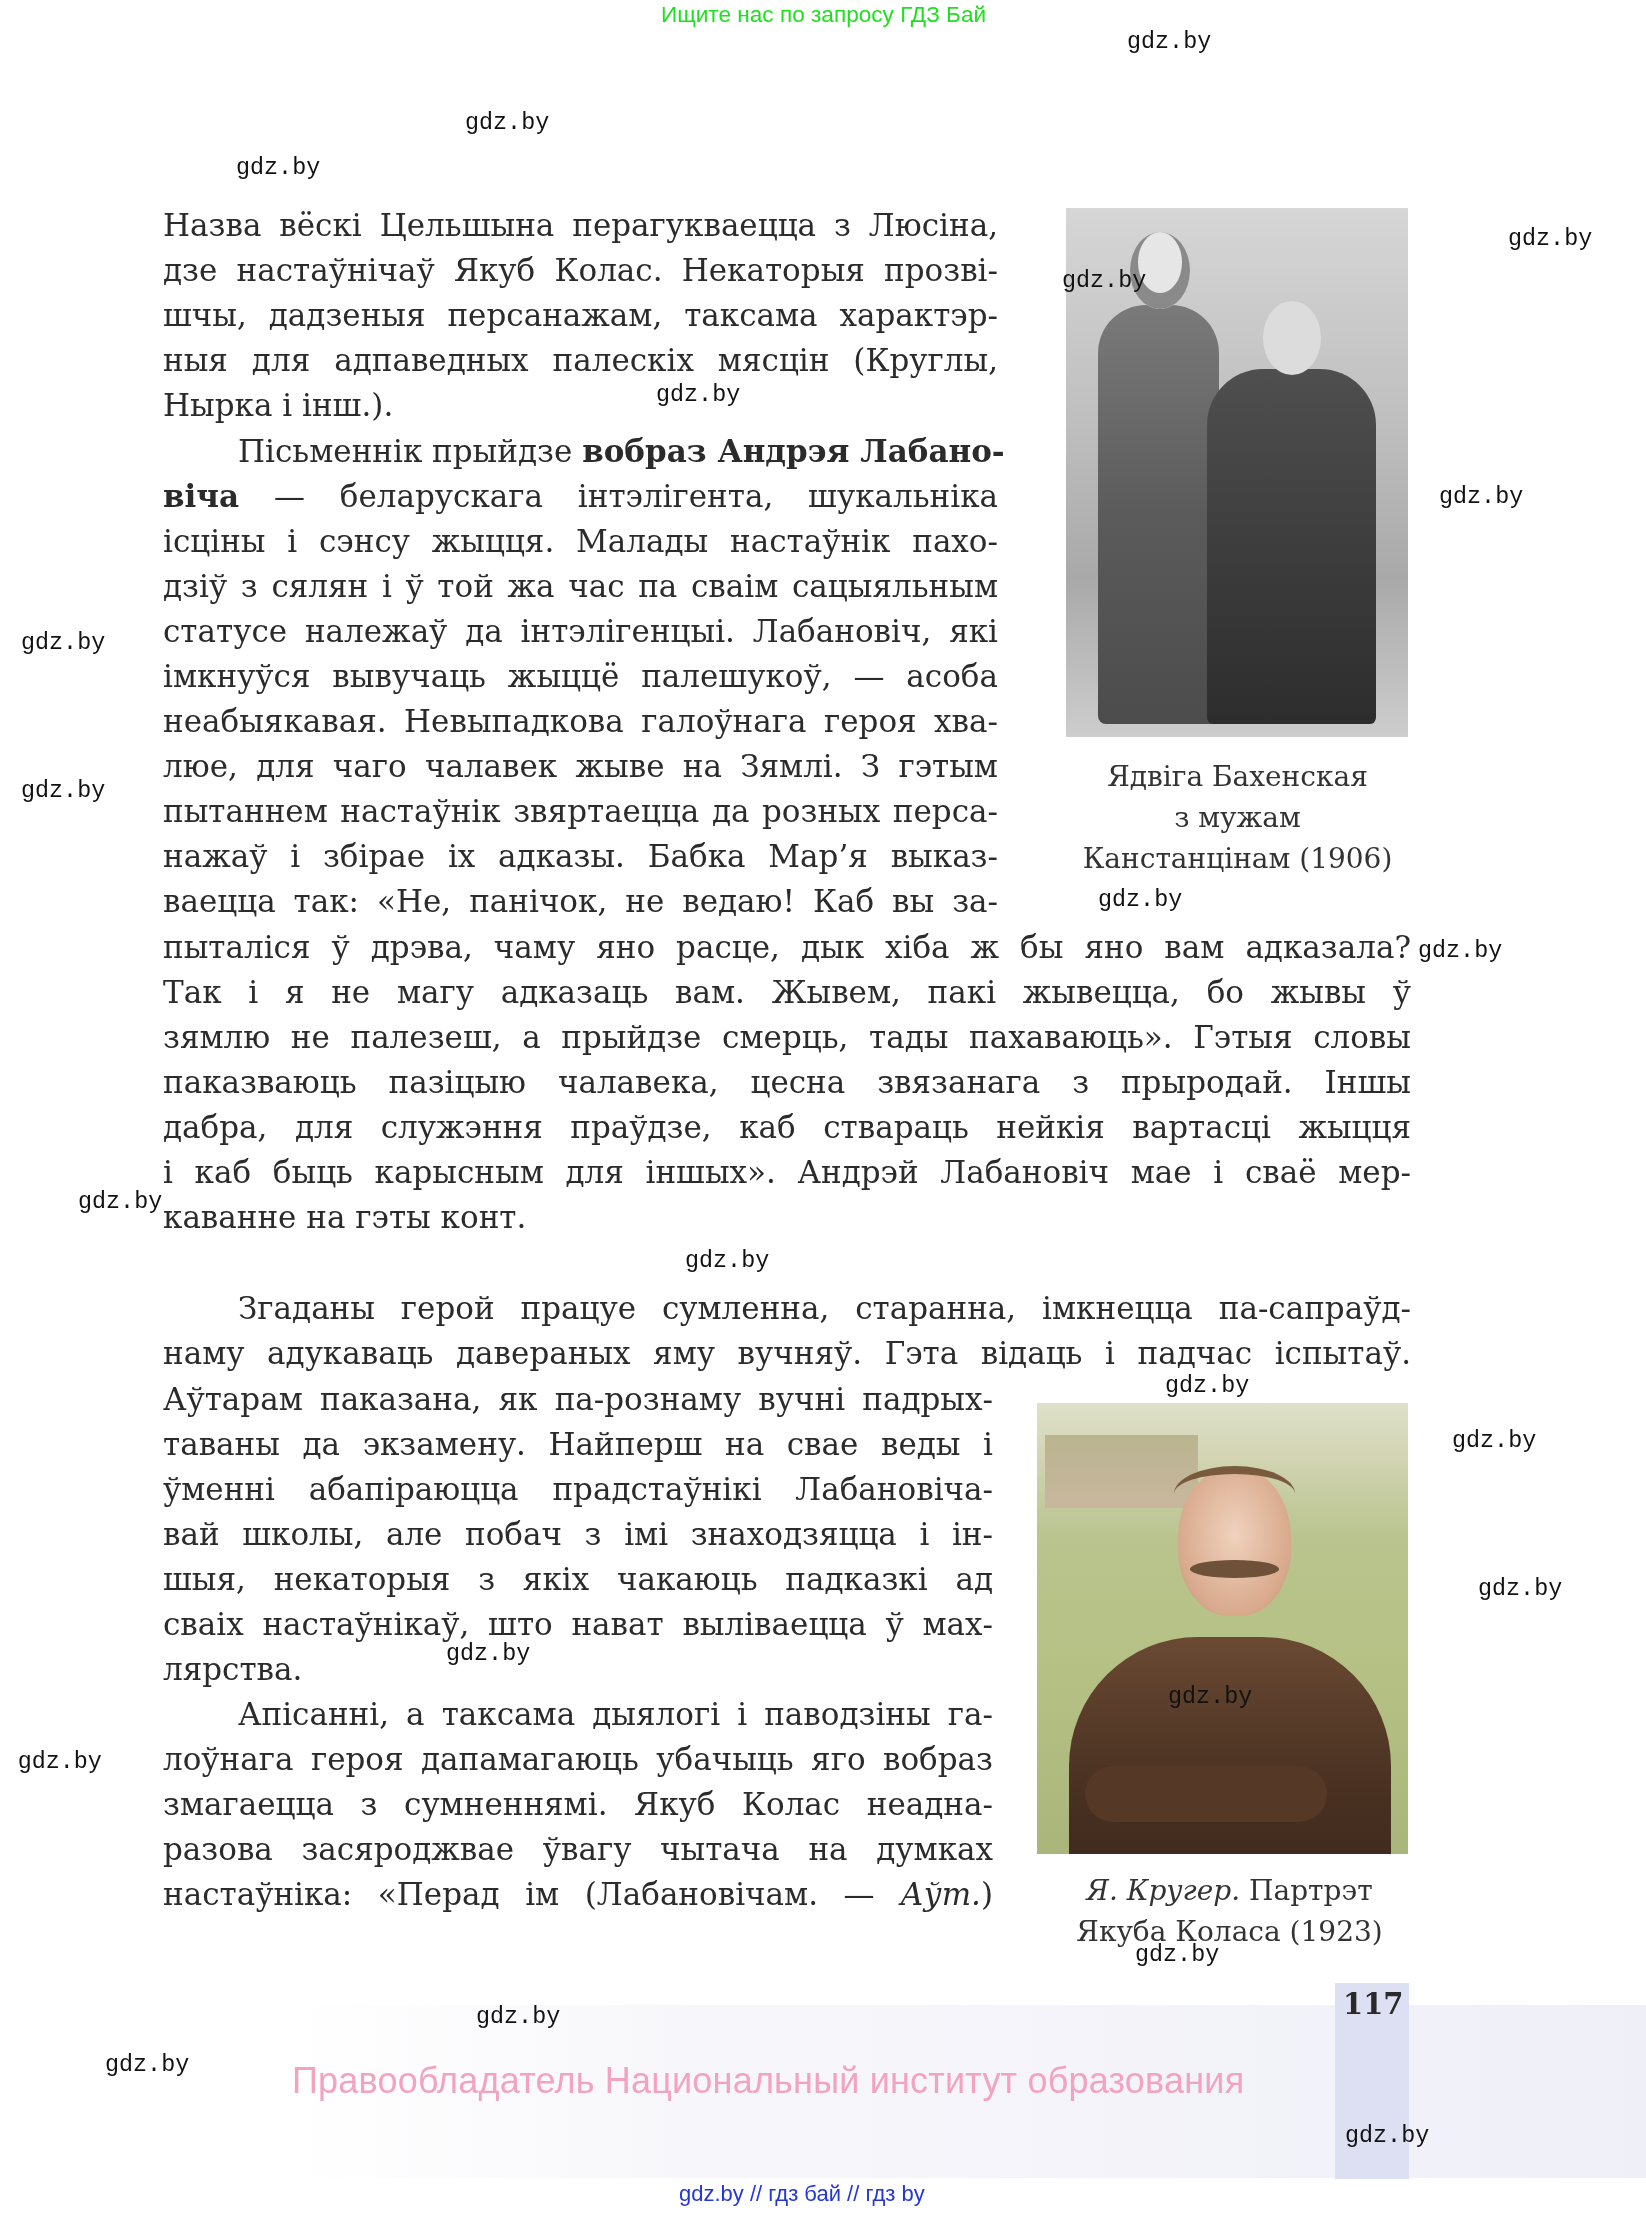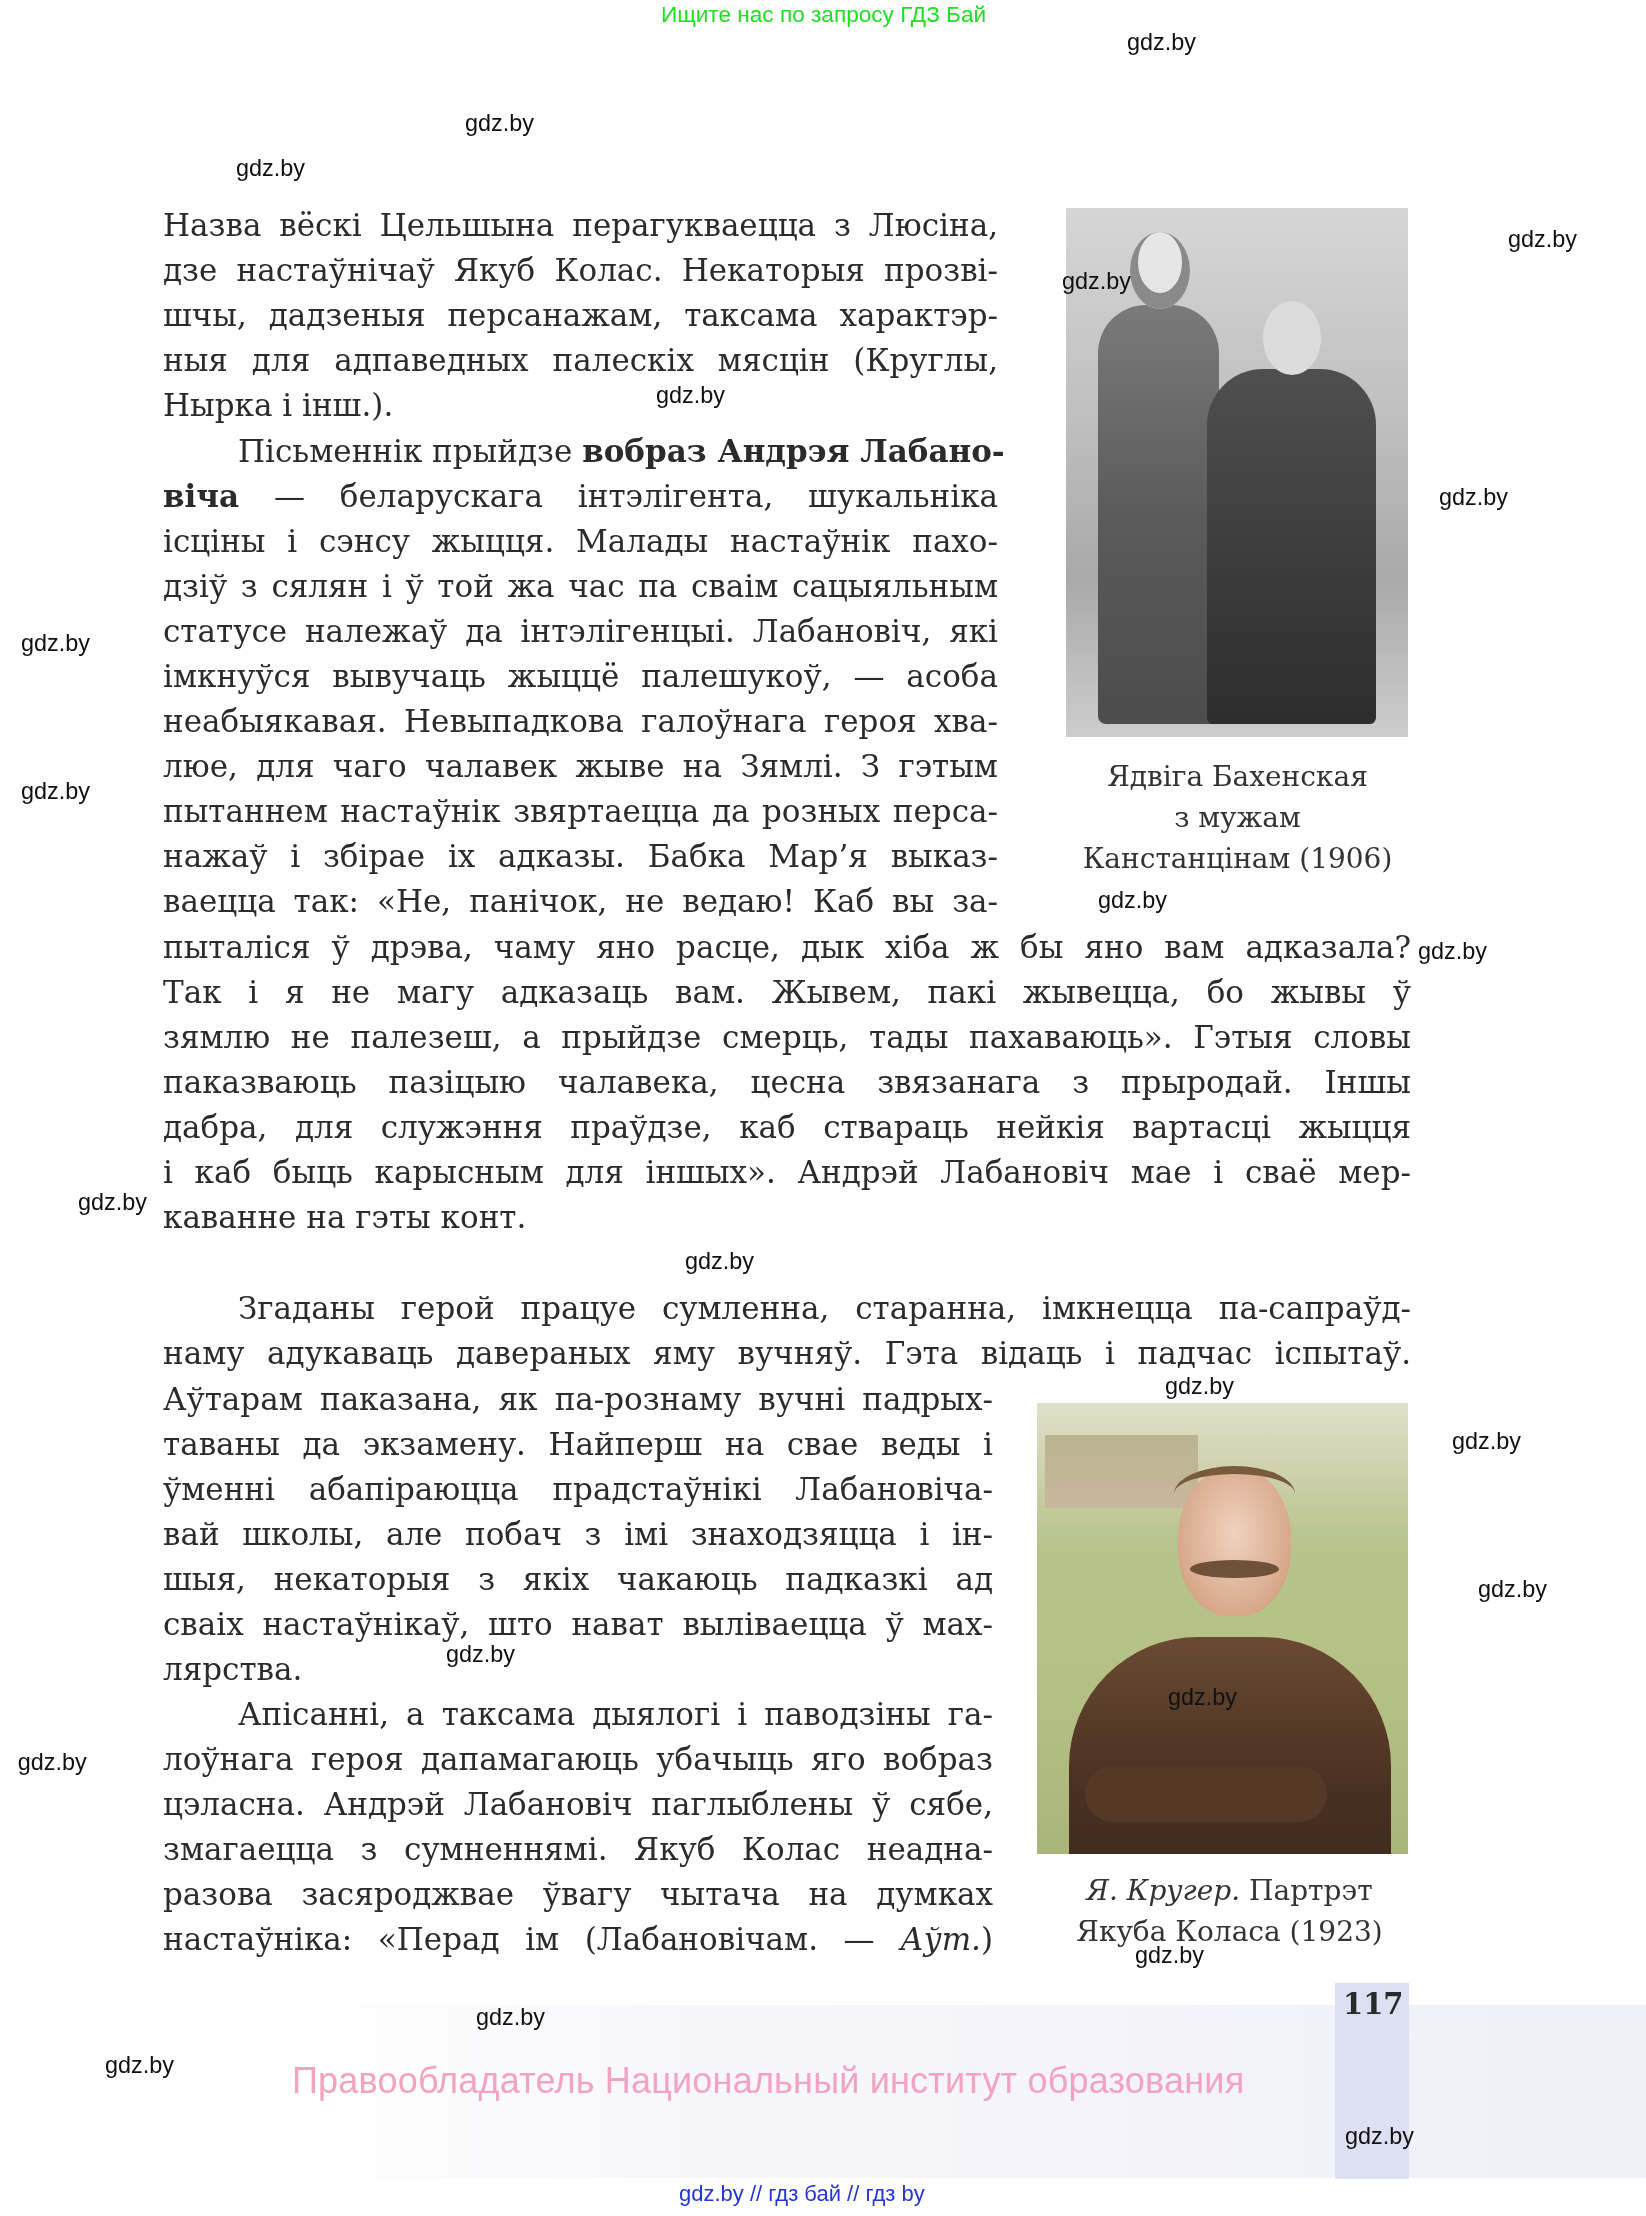--- a/index.html
+++ b/index.html
@@ -7,21 +7,21 @@
     width:1647px; height:2216px; position:relative; overflow:hidden;
     background:#ffffff;
     font-family:"DejaVu Serif","Liberation Serif",serif;
     color:#2b2b2b;
   }
   .top-banner {
     position:absolute; left:0; width:1647px; top:1.6px; text-align:center;
     font-family:"Liberation Sans",sans-serif; font-size:22.6px; color:#1ee01e;
   }
   .wm {
-    position:absolute; font-family:Liberation Sans, sans-serif;
+    position:absolute; font-family:Liberation Mono, monospace;
     font-size:23.4px; color:#111; white-space:nowrap; z-index:5;
   }
   .col {
     position:absolute; left:163px; width:1248px;
     font-size:31px; line-height:45px;
   }
   .line { display:block; height:45px; white-space:nowrap; text-align:justify; text-align-last:justify; }
   .line.last { text-align-last:left; }
   .line.indent { padding-left:75px; }
   .narrow { width:835px; }
@@ -126,21 +126,20 @@
   <span class="line">ўменні абапіраюцца прадстаўнікі Лабановіча-</span>
   <span class="line">вай школы, але побач з імі знаходзяцца і ін-</span>
   <span class="line">шыя, некаторыя з якіх чакаюць падказкі ад</span>
   <span class="line">сваіх настаўнікаў, што нават выліваецца ў мах-</span>
   <span class="line last">лярства.</span>
 </div>
 
 <div class="col narrow" style="top:1692px; width:830px;">
   <span class="line indent">Апісанні, а таксама дыялогі і паводзіны га-</span>
   <span class="line">лоўнага героя дапамагаюць убачыць яго вобраз</span>
-  <span class="line">цэласна. Андрэй Лабановіч паглыблены ў сябе,</span>
   <span class="line">змагаецца з сумненнямі. Якуб Колас неадна-</span>
   <span class="line">разова засяроджвае ўвагу чытача на думках</span>
   <span class="line"><span>настаўніка: «Перад ім (Лабановічам. — </span><i>Аўт.</i><span>)</span></span>
 </div>
 
 <div class="photo1" title="Old black-and-white photograph: standing woman beside seated mustached man">
   <div class="woman"></div>
   <div class="man"></div>
   <div class="head1"></div>
   <div class="head2"></div>

